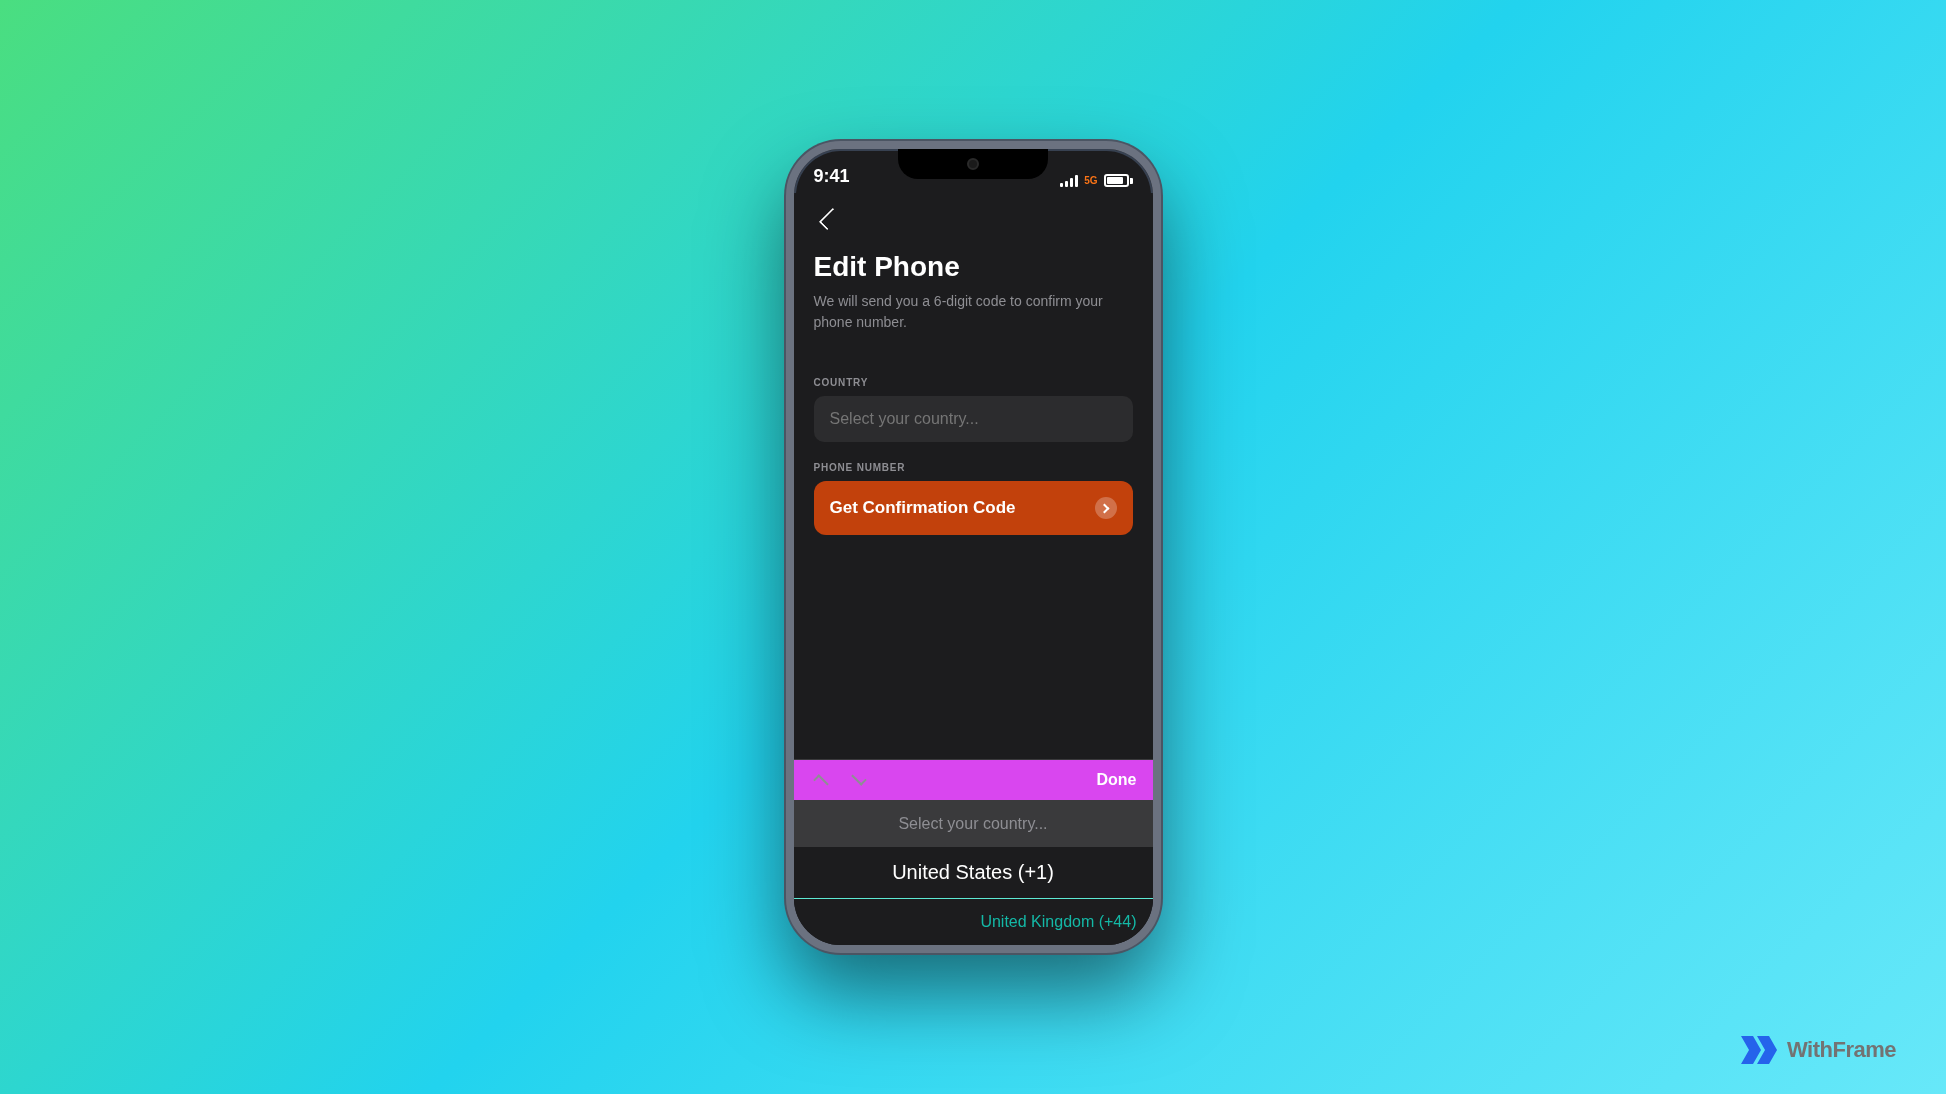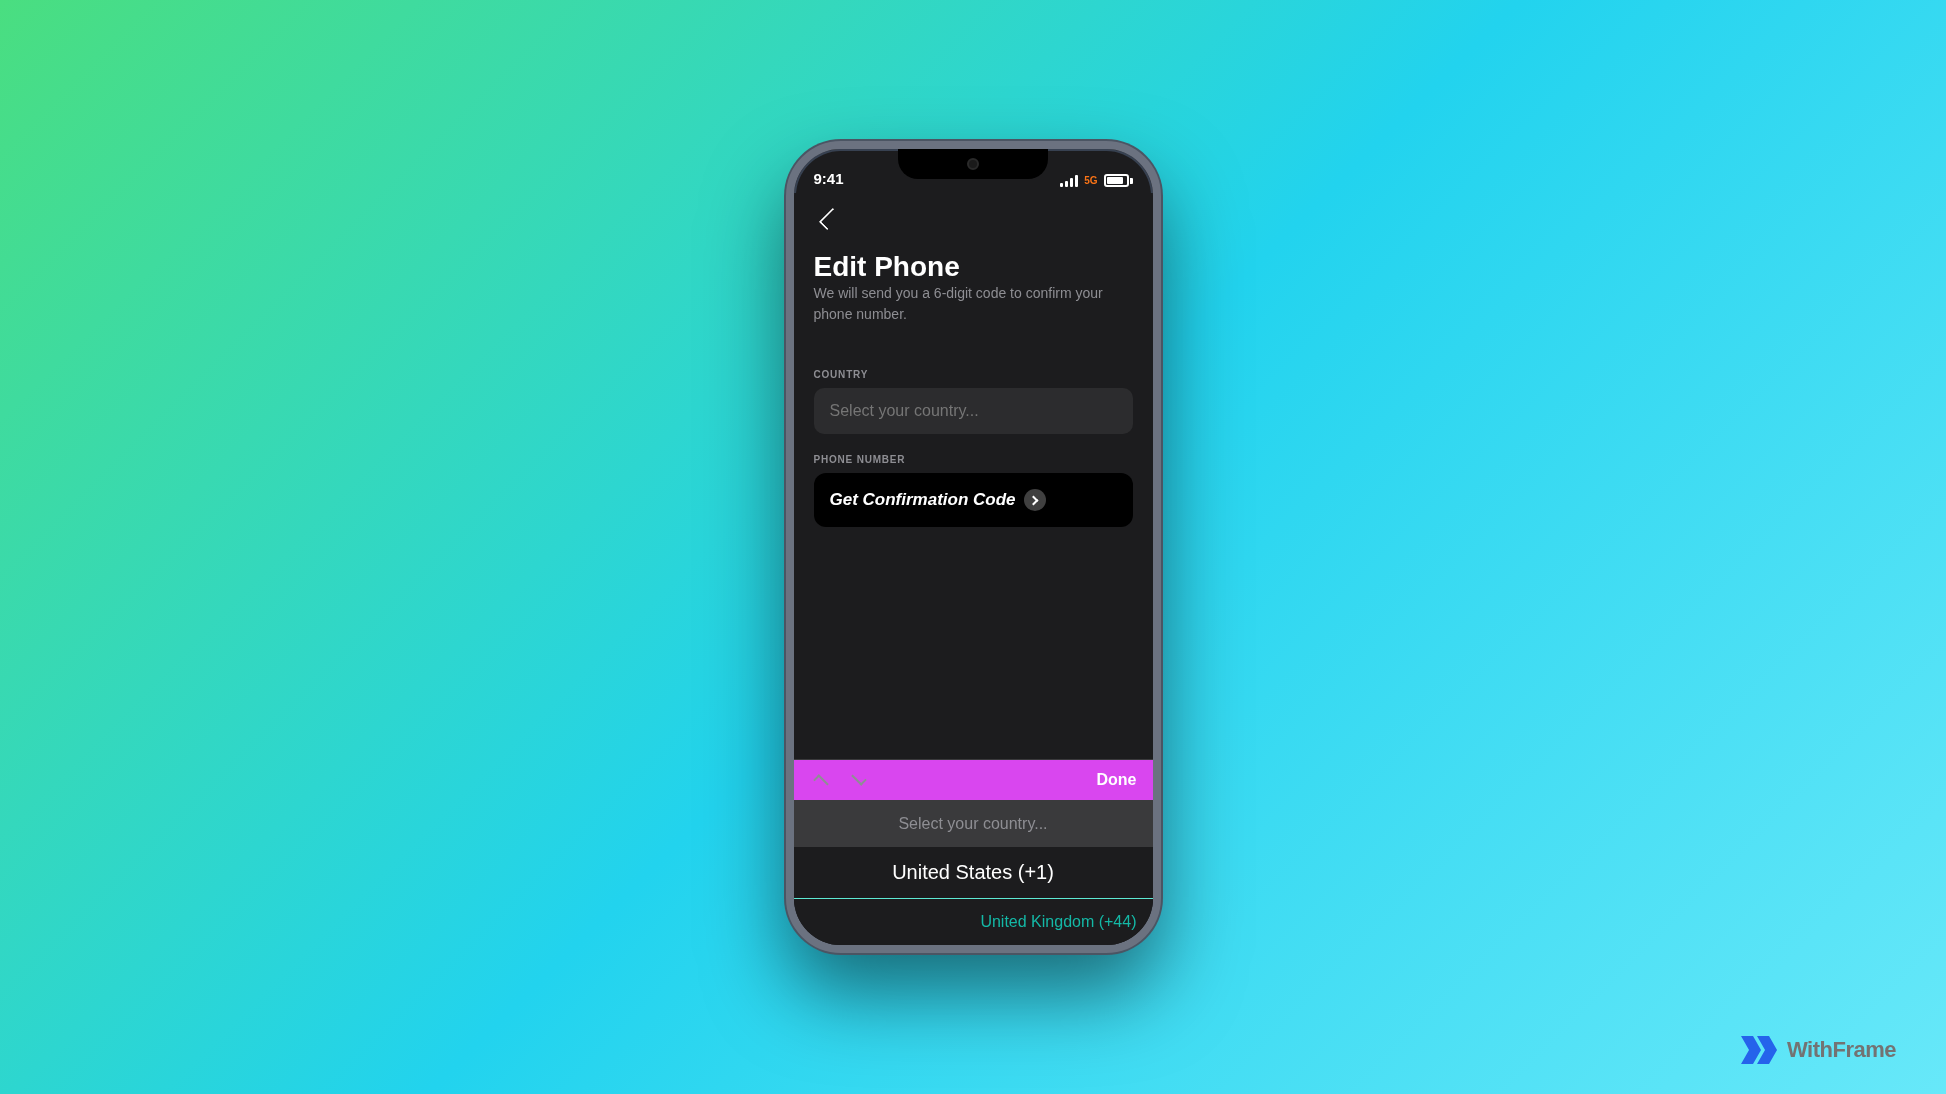--- a/index.html
+++ b/index.html
@@ -84,21 +84,21 @@
       display: flex;
       align-items: flex-end;
       justify-content: space-between;
       padding: 0 20px 6px;
       flex-shrink: 0;
       position: relative;
       z-index: 5;
     }
 
     .status-time {
-      font-size: 15px;
+      font-size: 18px;
       font-weight: 600;
       color: #ffffff;
     }
 
     .status-icons {
       display: flex;
       align-items: center;
       gap: 6px;
     }
 
@@ -201,21 +201,21 @@
     
     .form-content {
       padding: 8px 20px 20px;
       flex: 1;
     }
 
     .page-title {
       font-size: 28px;
       font-weight: 700;
       color: #ffffff;
-      margin-bottom: 0;
+      margin-bottom: 8px;
     }
 
     .page-subtitle {
       font-size: 14px;
       color: #8e8e93;
       line-height: 1.5;
       margin-bottom: 44px;
     }
 
     .field-label {
@@ -239,33 +239,32 @@
       outline: none;
       -webkit-appearance: none;
     }
 
     .input-field.has-value {
       color: #ffffff;
     }
 
     .confirm-button {
       width: 100%;
-      background: #000000;
+      background: #c2410c;
       border: none;
       border-radius: 12px;
       padding: 16px;
       font-size: 17px;
       font-weight: 600;
       color: #ffffff;
       cursor: pointer;
       display: flex;
       align-items: center;
-      justify-content: flex-start;
+      justify-content: space-between;
       gap: 8px;
-      font-style: italic;
     }
 
     .button-arrow-circle {
       width: 22px;
       height: 22px;
       background: rgba(255,255,255,0.25);
       border-radius: 50%;
       display: flex;
       align-items: center;
       justify-content: center;

